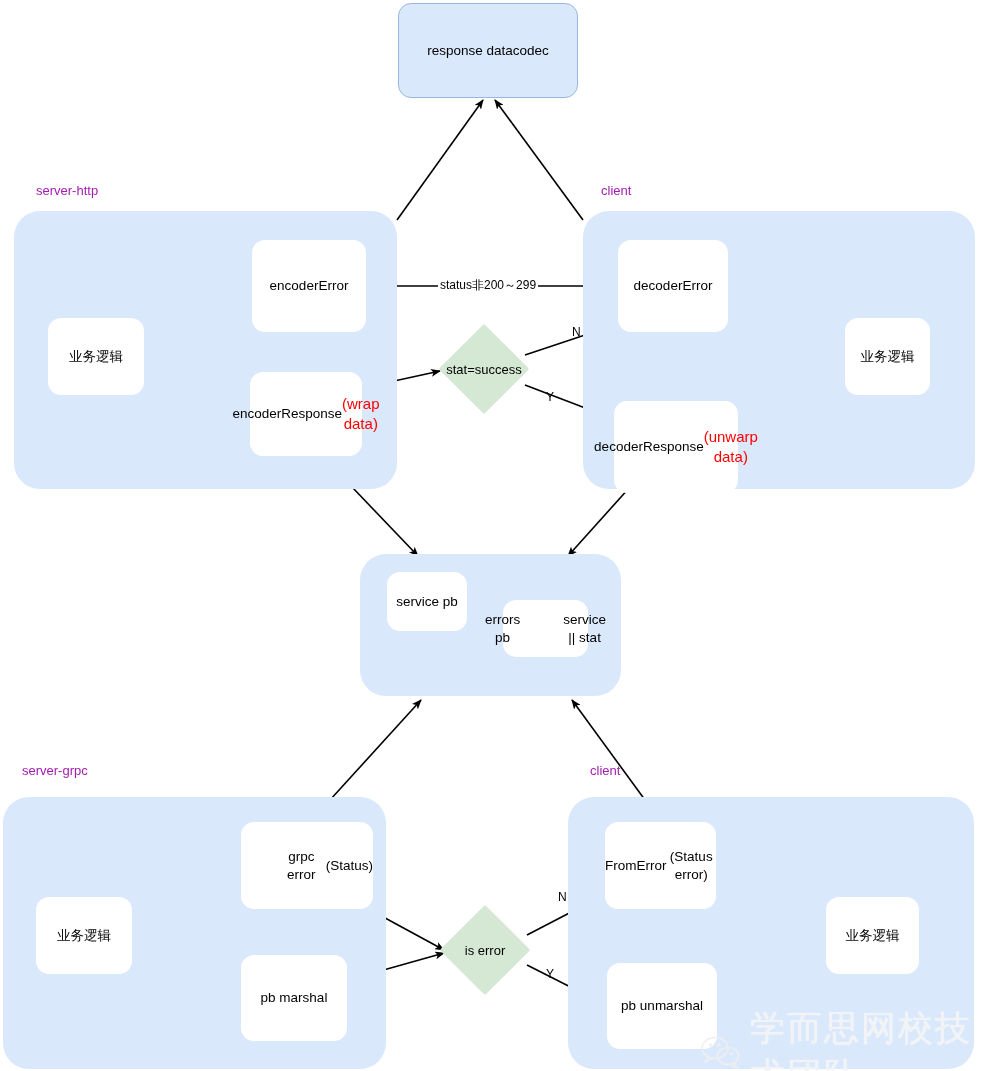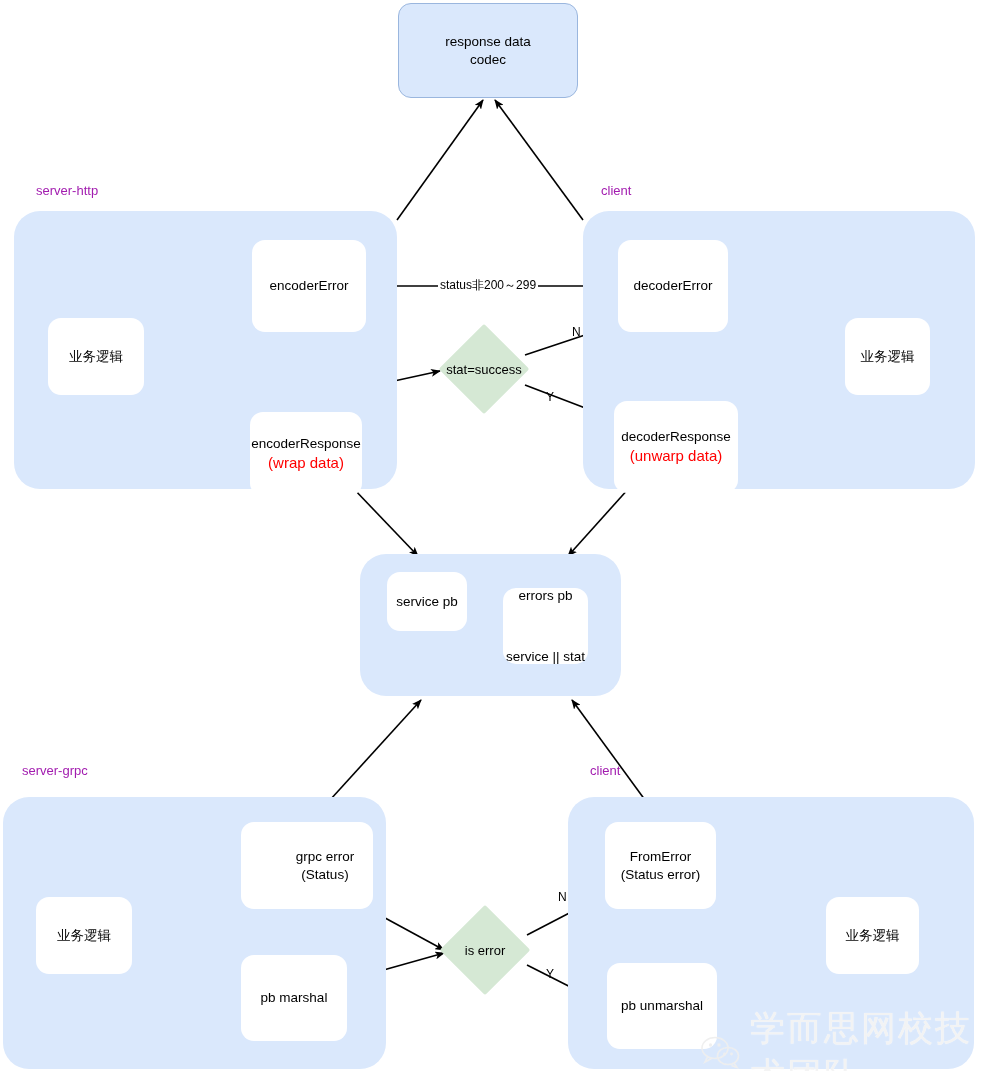--- a/index.html
+++ b/index.html
@@ -30,21 +30,21 @@
     background: #dae8fc;
     border-radius: 26px;
     box-sizing: border-box;
   }
   .node {
     position: absolute;
     background: #ffffff;
     border-radius: 13px;
     box-sizing: border-box;
     display: flex;
-    flex-direction: column;
+    flex-direction: row;
     align-items: center;
     justify-content: center;
     text-align: center;
     font-size: 13.5px;
     color: #000000;
     line-height: 1.32;
   }
   .node .sub {
     color: #ff0000;
     font-size: 15px;
@@ -182,21 +182,21 @@
   <div class="container-box" style="left:568px; top:797px; width:406px; height:272px;"></div>
 
   <div class="node" style="left:48px; top:318px; width:96px; height:77px;">
     <span class="cjk">业务逻辑</span>
   </div>
 
   <div class="node" style="left:252px; top:240px; width:114px; height:92px;">
     <span>encoderError</span>
   </div>
 
-  <div class="node" style="left:250px; top:372px; width:112px; height:84px;margin-top:40px;">
+  <div class="node" style="left:250px; top:372px; width:112px; height:84px;">
     <span>encoderResponse</span>
     <span class="sub">(wrap data)</span>
   </div>
 
   <div class="node" style="left:618px; top:240px; width:110px; height:92px;">
     <span>decoderError</span>
   </div>
 
   <div class="node" style="left:614px; top:381px; width:124px; height:92px;margin-top:20px;">
     <span>decoderResponse</span>
@@ -213,21 +213,21 @@
   </div>
 
   <div class="edge-label" style="left:438px; top:277px;">status非200～299</div>
   <div class="edge-label nobg" style="left:570px; top:325px;">N</div>
   <div class="edge-label nobg" style="left:544px; top:390px;">Y</div>
 
   <div class="node" style="left:387px; top:572px; width:80px; height:59px;">
     <span>service pb</span>
   </div>
 
-  <div class="node" style="left:503px; top:588px; width:85px; height:76px;gap:43px;">
+  <div class="node" style="left:503px; top:600px; width:85px; height:57px;gap:43px;">
     <span>errors pb</span>
     <span>service || stat</span>
   </div>
 
   <div class="node" style="left:36px; top:897px; width:96px; height:77px;">
     <span class="cjk">业务逻辑</span>
   </div>
 
   <div class="node" style="left:241px; top:822px; width:132px; height:87px;padding-left:36px;">
     <span>grpc error</span>

